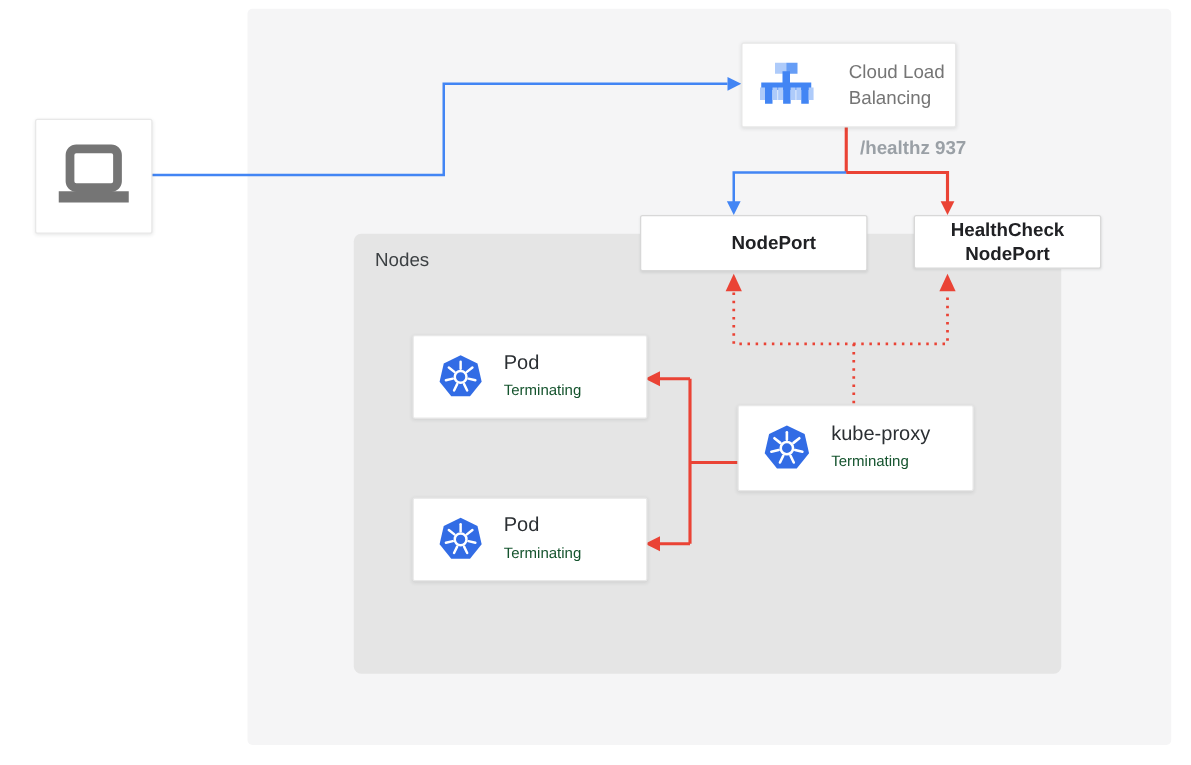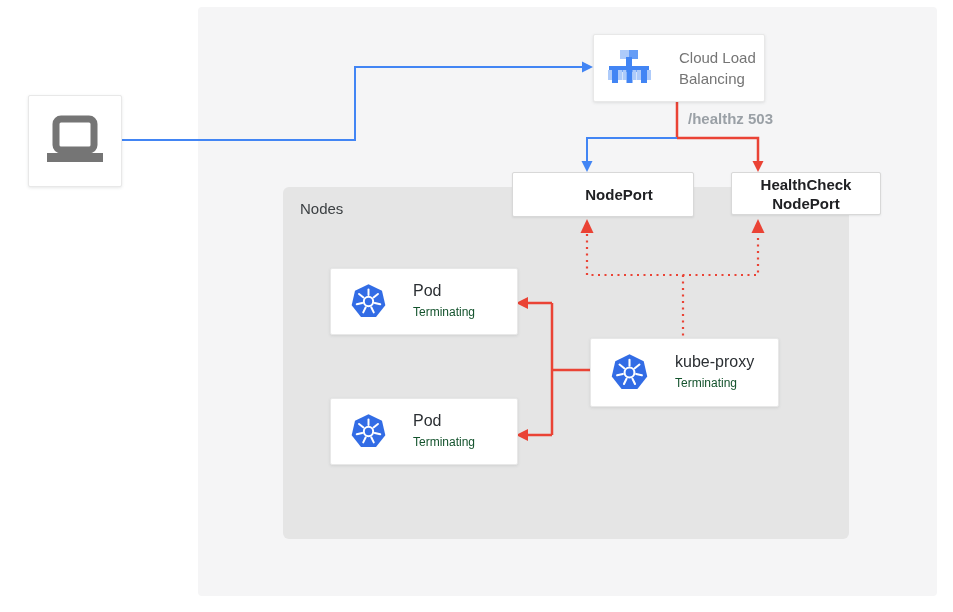--- a/index.html
+++ b/index.html
@@ -30,23 +30,23 @@
     background:#ffffff;border:1px solid #D8D8D8;border-radius:2px;z-index:3;
     box-shadow:0 1px 2px rgba(60,64,67,0.10);
     display:flex;align-items:center;justify-content:center;text-align:center;
     font-size:15px;font-weight:bold;color:#202124;line-height:19px;padding-left:32px;
   }
   .nodeport{left:512px;top:172px;width:148px;height:43px;}
   .healthcheck{left:683px;top:172px;width:150px;height:43px;padding:0 10px;box-sizing:border-box;margin-left:48px;}
   .pod-card{width:186px;height:65px;}
   .pod1{left:330px;top:268px;}
   .pod2{left:330px;top:398px;}
-  .kp-card{left:590px;top:338px;width:187px;height:67px;}
+  .kp-card{left:590px;top:324px;width:187px;height:67px;}
   .k8s-wrap{margin-left:19px;flex:0 0 auto;display:flex;}
-  .card .text-col{margin-left:26px;}
+  .card .text-col{margin-left:16px;}
   .card .title{font-size:16px;color:#2B2F33;line-height:22px;}
   .card .subtitle{font-size:12px;color:#14532d;line-height:21px;}
   .clb-light{fill:#AECBFA;}
   .clb-mid{fill:#669DF6;}
 </style>
 </head>
 <body>
 
 <div class="abs panel"></div>
 
@@ -98,21 +98,21 @@
       <rect x="19.5" y="20" width="6" height="13" fill="#4285F4"></rect>
       <rect class="clb-light" x="25.5" y="20" width="4" height="10"></rect>
       <rect class="clb-light" x="30" y="20" width="4" height="10"></rect>
       <rect x="34" y="20" width="6" height="13" fill="#4285F4"></rect>
       <rect class="clb-light" x="40" y="20" width="4" height="10"></rect>
     </svg>
   </span>
   <span class="label">Cloud Load Balancing</span>
 </div>
 
-<div class="abs healthz">/healthz 503</div>
+<div class="abs healthz">/healthz 937</div>
 
 <div class="abs port-box nodeport">NodePort</div>
 
 <div class="abs port-box healthcheck">HealthCheck NodePort</div>
 
 <div class="abs card pod-card pod1">
   <span class="k8s-wrap">
     <svg width="37" height="37" viewBox="0 0 30 30">
       <polygon points="15,1 25.94,6.27 28.65,18.12 21.08,27.61 8.92,27.61 1.35,18.12 4.06,6.27" fill="#326CE5"></polygon>
       <g stroke="#ffffff" stroke-width="1.6" stroke-linecap="round" fill="none">

